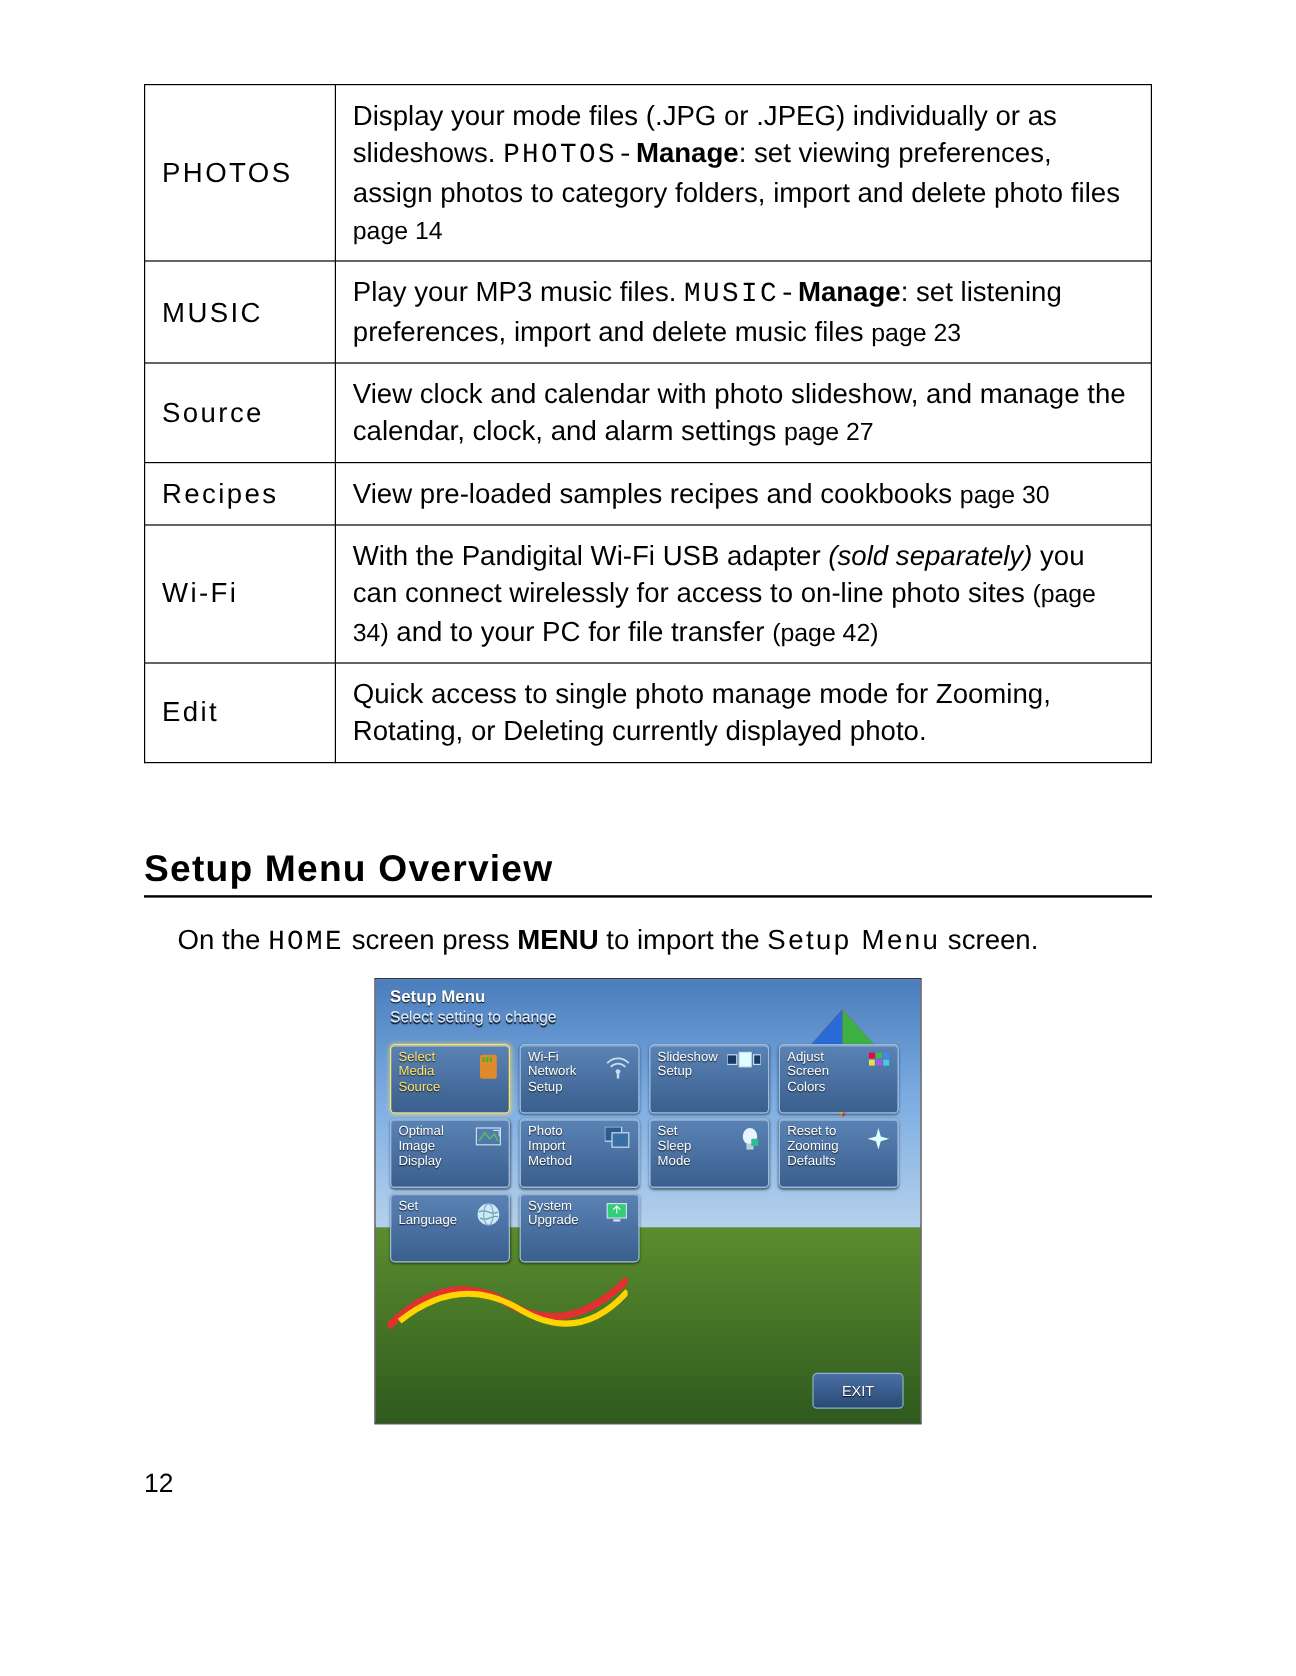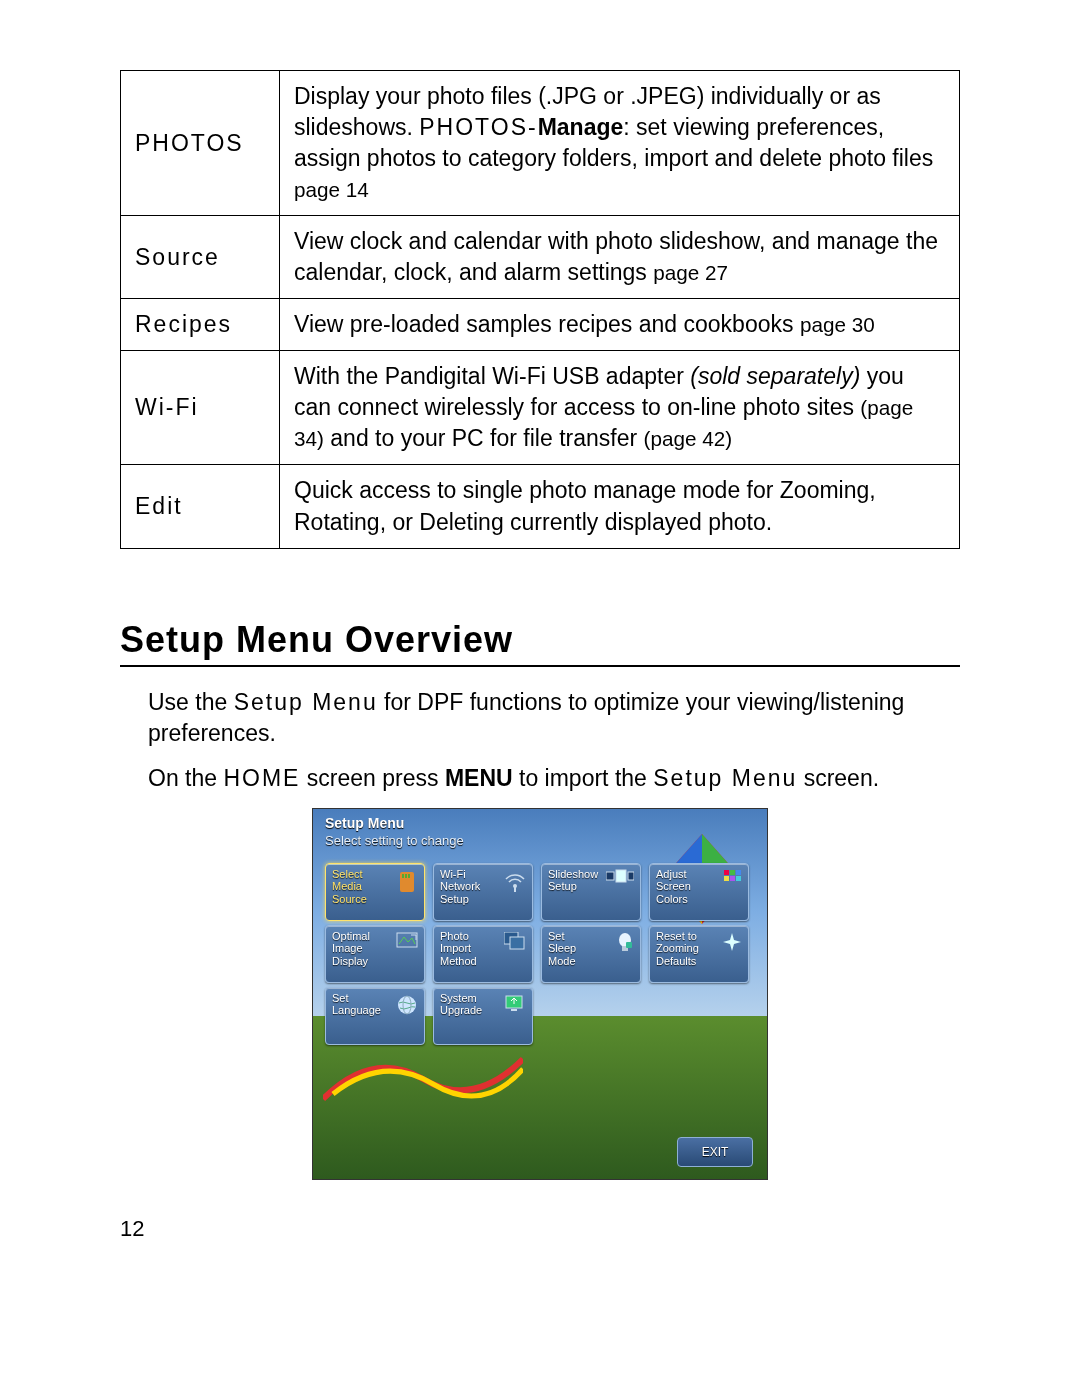--- a/index.html
+++ b/index.html
@@ -26,26 +26,27 @@
     padding: 10px 14px;
     vertical-align: middle;
   }
   table.features td.label {
     width: 130px;
     letter-spacing: 2px;
     white-space: nowrap;
   }
   .smallcaps {
     letter-spacing: 2px;
+    font-family: Liberation Mono, monospace;
   }
   .pageref {
     font-size: 0.9em;
   }
   h2.section {
-    font-size: 36px;
+    font-size: 31px;
     font-weight: bold;
     letter-spacing: 1px;
     border-bottom: 2px solid #000;
     padding-bottom: 4px;
     margin-top: 70px;
     margin-bottom: 20px;
   }
   p.body {
     font-size: 23px;
     line-height: 1.35;
@@ -156,21 +157,27 @@
 </head>
 <body>
 
 <div class="page">
 
   <table class="features">
     <tbody>
       <tr>
         <td class="label">PHOTOS</td>
         <td>
-          <span>Display your photo files (.JPG or .JPEG) individually or as slideshows. </span><span class="smallcaps">PHOTOS-</span><b>Manage</b><span>: set viewing preferences, assign photos to category folders, import and delete photo files </span><span class="pageref">page 14</span>
+          <span>Display your mode files (.JPG or .JPEG) individually or as slideshows. </span><span class="smallcaps">PHOTOS-</span><b>Manage</b><span>: set viewing preferences, assign photos to category folders, import and delete photo files </span><span class="pageref">page 14</span>
+        </td>
+      </tr>
+      <tr>
+        <td class="label">MUSIC</td>
+        <td>
+          <span>Play your MP3 music files. </span><span class="smallcaps">MUSIC-</span><b>Manage</b><span>: set listening preferences, import and delete music files </span><span class="pageref">page 23</span>
         </td>
       </tr>
       <tr>
         <td class="label">Source</td>
         <td>
           <span>View clock and calendar with photo slideshow, and manage the calendar, clock, and alarm settings </span><span class="pageref">page 27</span>
         </td>
       </tr>
       <tr>
         <td class="label">Recipes</td>
@@ -186,23 +193,20 @@
       </tr>
       <tr>
         <td class="label">Edit</td>
         <td>Quick access to single photo manage mode for Zooming, Rotating, or Deleting currently displayed photo.</td>
       </tr>
     </tbody>
   </table>
 
   <h2 class="section">Setup Menu Overview</h2>
 
-  <p class="body">
-    <span>Use the </span><span class="menu-label">Setup Menu</span><span> for DPF functions to optimize your viewing/listening preferences.</span>
-  </p>
 
   <p class="body">
     <span>On the </span><span class="smallcaps">HOME</span><span> screen press </span><b>MENU</b><span> to import the </span><span class="menu-label">Setup Menu</span><span> screen.</span>
   </p>
 
   <div class="device-screen">
     <div class="sky-overlay"></div>
     <div class="grass-overlay"></div>
     <svg class="kite" viewBox="0 0 90 120">
       <polygon points="45,5 85,50 45,95 5,50" fill="#e03030"></polygon>

